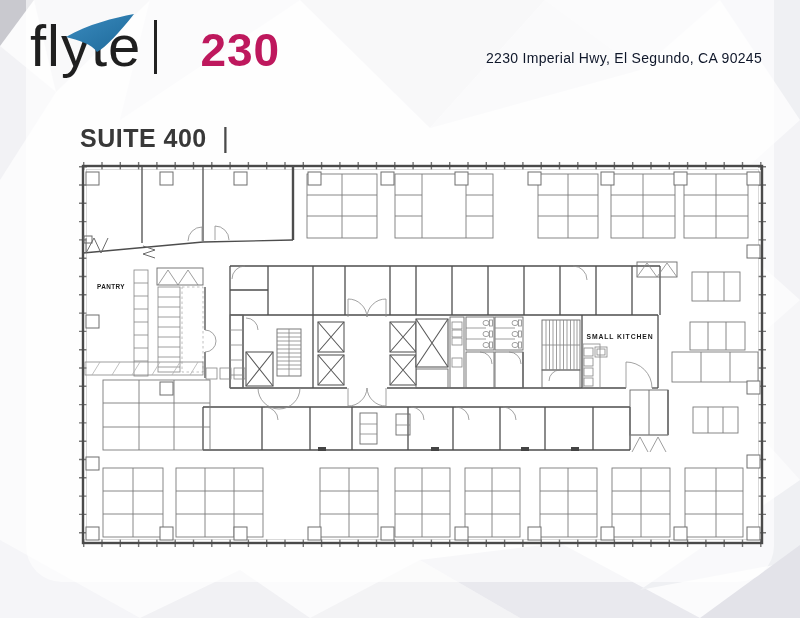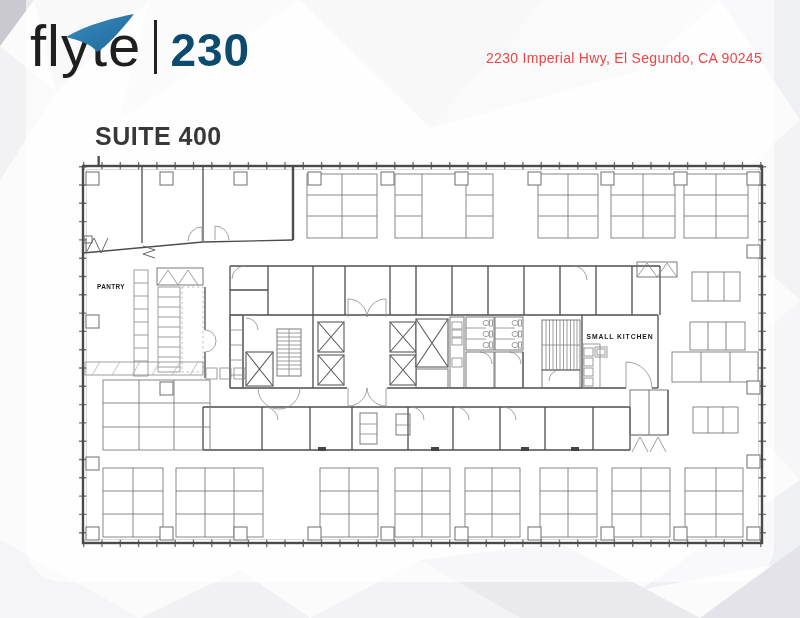--- a/index.html
+++ b/index.html
@@ -5,24 +5,24 @@
   html,body{margin:0;padding:0;background:#fafafb;}
   .page{position:relative;width:800px;height:618px;overflow:hidden;background:#fbfbfc;
         font-family:"Liberation Sans",sans-serif;}
   .bg{position:absolute;left:0;top:0;width:800px;height:618px;}
   .card{position:absolute;left:26px;top:-50px;width:748px;height:632px;border-radius:36px;
         background:rgba(255,255,255,0.62);}
   .logo-row{position:absolute;left:30px;top:12px;display:flex;align-items:baseline;height:100px;}
   .logo-word{font-size:58px;font-weight:300;color:#1f1f1f;letter-spacing:1px;line-height:1;}
   .logo-bar{display:inline-block;width:3px;height:54px;background:#222;margin:0 13px 0 13px;
             transform:translateY(8px);}
-  .logo-num{font-size:46px;font-weight:700;color:#0c4a6e;line-height:1;letter-spacing:1px;}
+  .logo-num{font-size:46px;font-weight:700;color:#be185d;line-height:1;letter-spacing:1px;margin-left:30px;}
   .swoosh{position:absolute;left:64px;top:10px;}
-  .address{position:absolute;top:50px;right:38px;font-size:14px;color:#ef4444;letter-spacing:.3px;}
-  .title-row{position:absolute;left:80px;top:122px;display:flex;align-items:baseline;color:#383838;flex-direction:column;}
+  .address{position:absolute;top:50px;right:38px;font-size:14px;color:#0f172a;letter-spacing:.3px;}
+  .title-row{position:absolute;left:80px;top:122px;display:flex;align-items:baseline;color:#383838;}
   .title-suite,.title-area{font-size:25px;font-weight:600;letter-spacing:.5px;}
   .title-sep{font-size:28px;font-weight:200;color:#4a4a4a;margin:0 9px 0 15px;}
   .plan{position:absolute;left:0;top:0;width:800px;height:618px;}
   text.plan-label{font-family:"Liberation Sans",sans-serif;font-weight:bold;fill:#1a1a1a;}
 </style>
 </head>
 <body>
 
 <div class="page">
 

